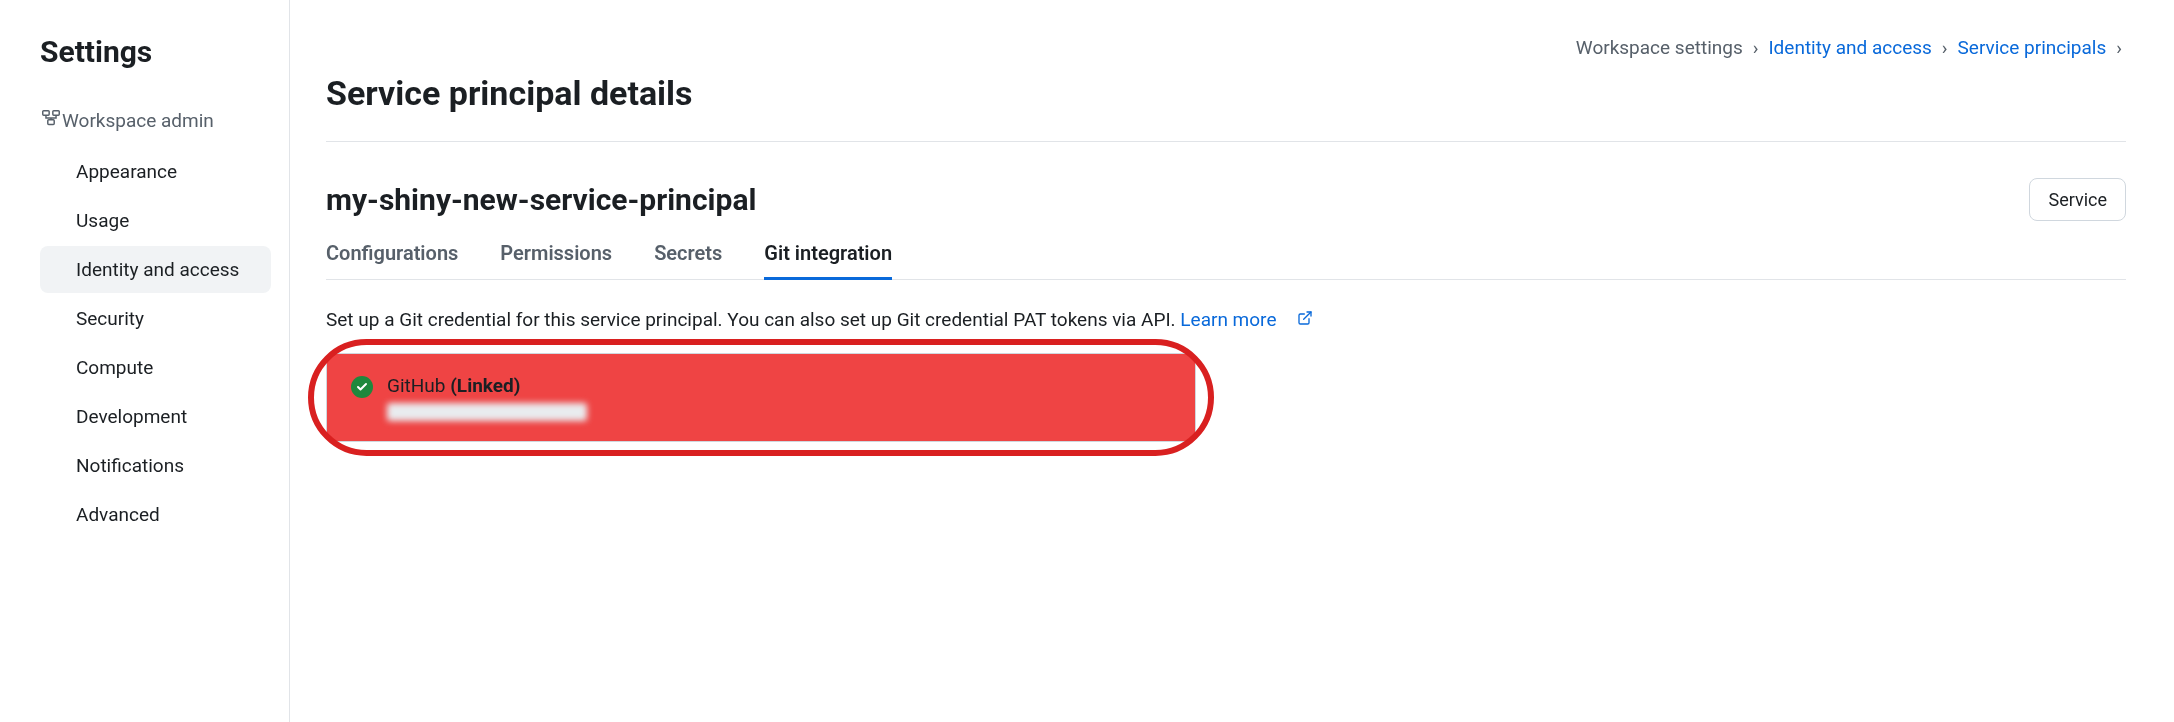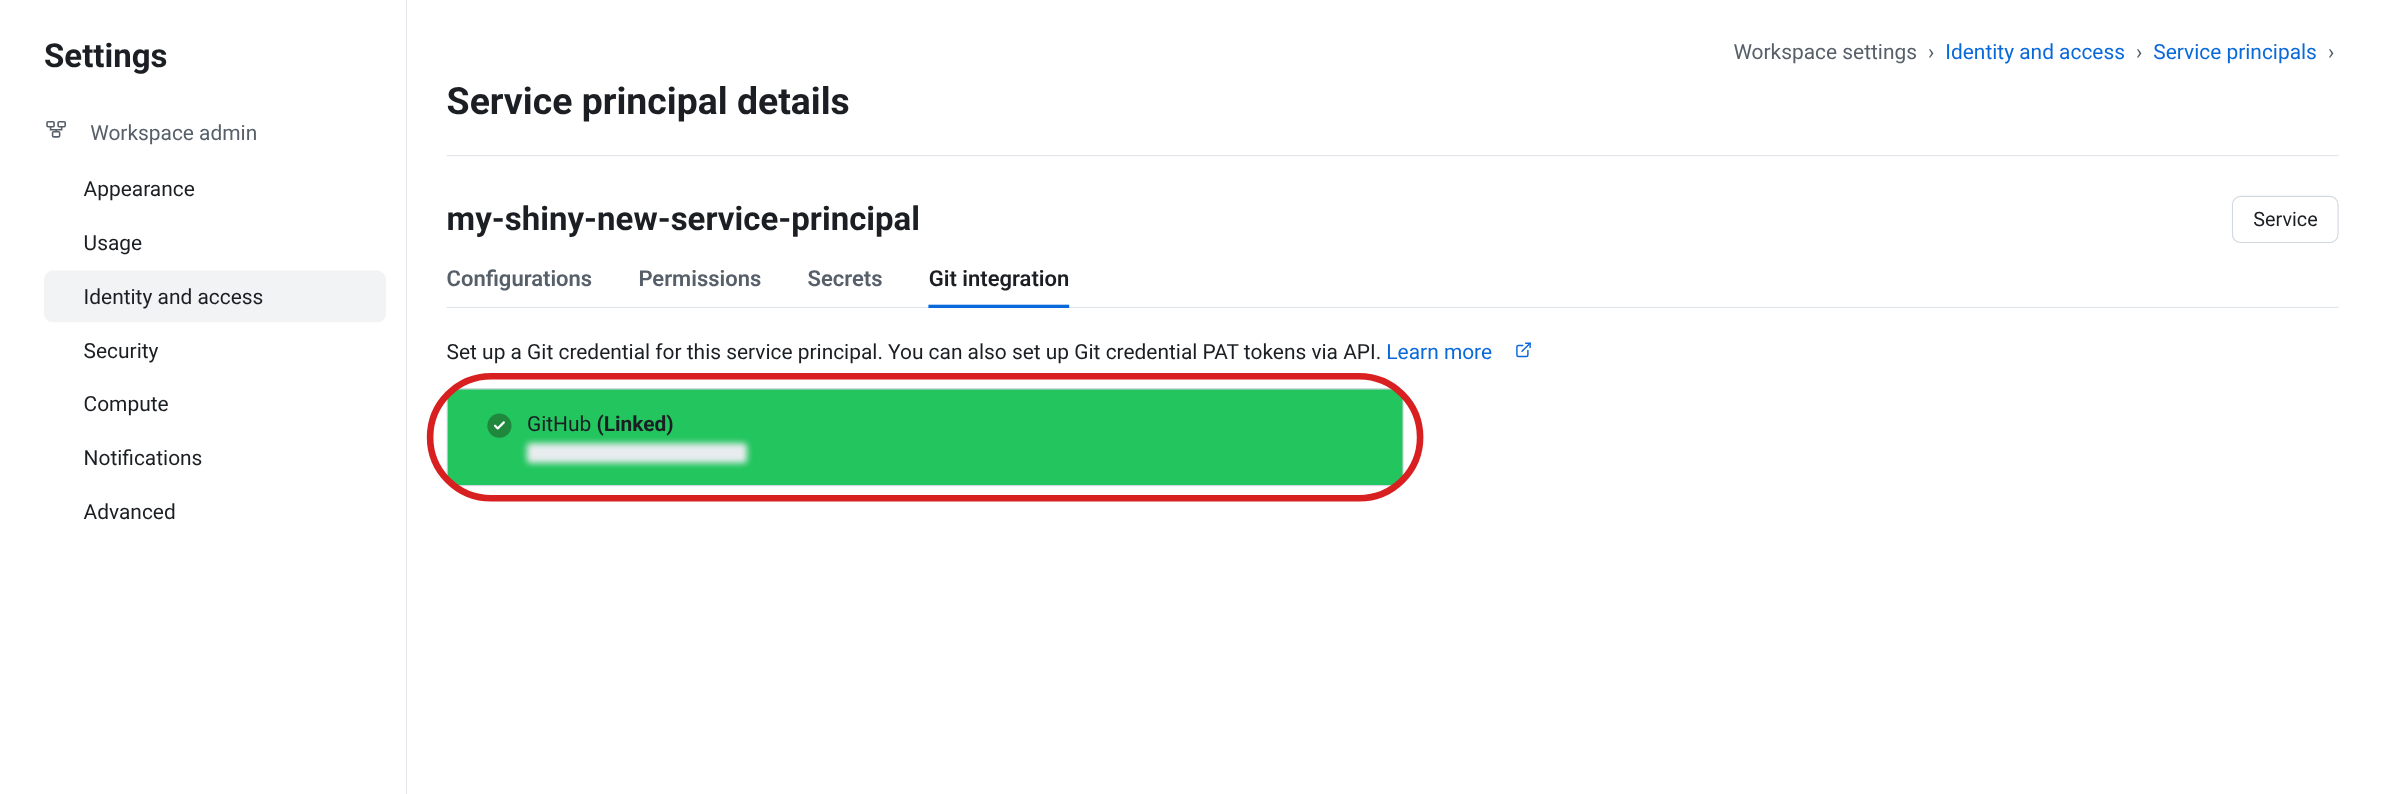--- a/index.html
+++ b/index.html
@@ -12,34 +12,34 @@
       color: #1b1f23;
       background: #fff;
       font-size: 14px;
     }
     .app {
       display: flex;
       min-height: 100vh;
     }
     
     .sidebar {
-      width: 370px;
+      width: 290px;
       padding: 34px 18px 0 40px;
       border-right: 1px solid #e1e4e8;
     }
     .sidebar-title {
       font-size: 30px;
       font-weight: 700;
       color: #1b1f23;
       margin-bottom: 38px;
     }
     .sidebar-section {
       display: flex;
       align-items: center;
-      gap: 20px;
+      gap: 0;
       color: #57606a;
       font-size: 19px;
       margin-bottom: 14px;
       padding-left: 0;
     }
     .sidebar-section svg {
       flex-shrink: 0;
     }
     .sidebar-items {
       list-style: none;
@@ -160,26 +160,26 @@
     }
     
     .highlight-wrap {
       position: relative;
       display: inline-block;
       width: 870px;
     }
     .card {
       border: 1px solid #d0d7de;
       border-radius: 8px;
-      padding: 20px 36px;
+      padding: 20px 24px;
       display: flex;
       align-items: center;
       justify-content: space-between;
       gap: 20px;
-      background: #22c55e;
+      background: #ef4444;
     }
     .card-left {
       display: flex;
       align-items: flex-start;
       gap: 14px;
     }
     .check-circle {
       width: 22px;
       height: 22px;
       border-radius: 50%;
@@ -242,20 +242,21 @@
         </svg>
       </span>
       <span>Workspace admin</span>
     </div>
     <ul class="sidebar-items">
       <li class="sidebar-item"><span>Appearance</span></li>
       <li class="sidebar-item"><span>Usage</span></li>
       <li class="sidebar-item active"><span>Identity and access</span></li>
       <li class="sidebar-item"><span>Security</span></li>
       <li class="sidebar-item"><span>Compute</span></li>
+      <li class="sidebar-item"><span>Development</span></li>
       <li class="sidebar-item"><span>Notifications</span></li>
       <li class="sidebar-item"><span>Advanced</span></li>
     </ul>
   </aside>
 
   <main class="main">
     <nav class="breadcrumb">
       <span class="breadcrumb-span">Workspace settings</span>
       <span class="breadcrumb-sep">›</span>
       <span class="breadcrumb-link">Identity and access</span>

